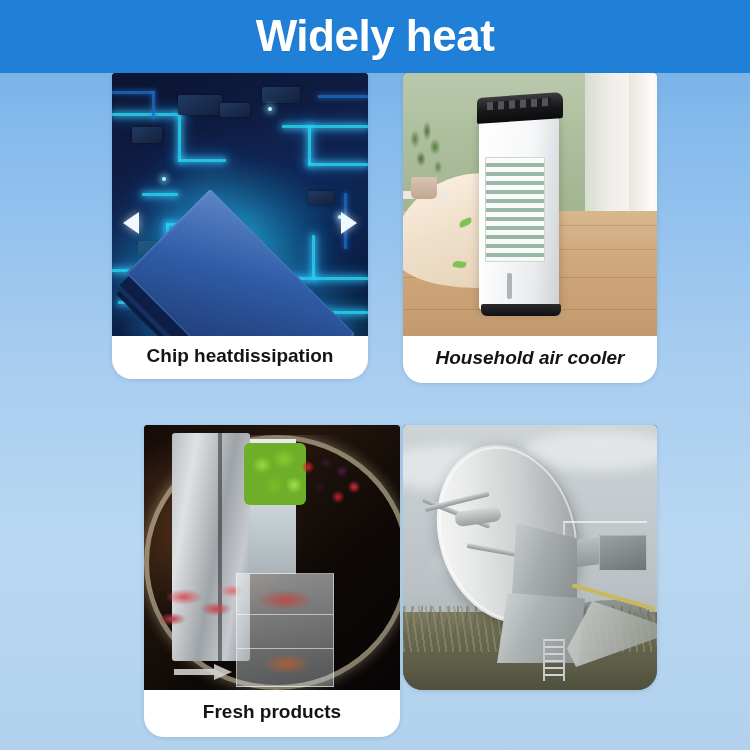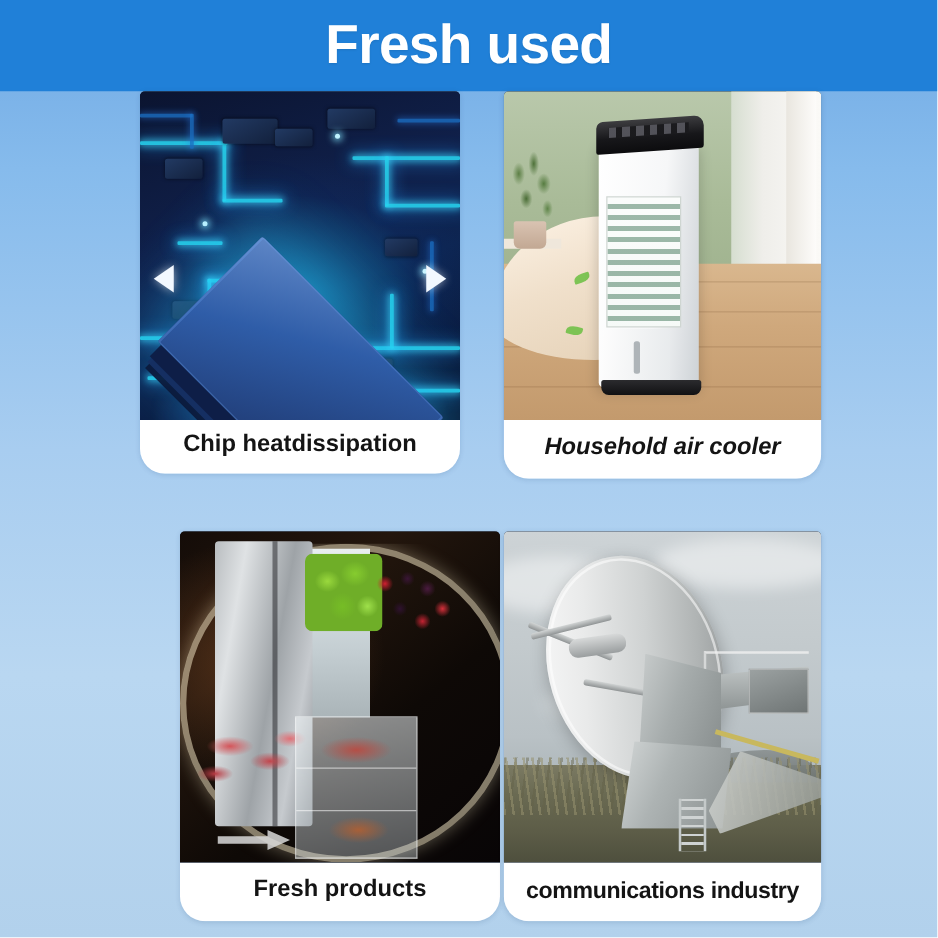--- a/index.html
+++ b/index.html
@@ -428,21 +428,21 @@
     transform: rotate(16deg);
     transform-origin: right center;
   }
 </style>
 </head>
 <body>
 
 <div id="page">
 
   <div class="header">
-    <div class="header-title">Fresh used</div>
+    <div class="header-title">Widely heat</div>
   </div>
 
   <div class="grid">
 
     <div class="card card-r1c1">
       <div class="thumb">
         <div class="chip-scene">
           <div class="trace h" style="left:0;  top:40px;  width:70px;"></div>
           <div class="trace v" style="left:66px;top:40px;  height:48px;"></div>
           <div class="trace h" style="left:66px;top:86px;  width:48px;"></div>
@@ -569,17 +569,16 @@
           <div class="dish-platform"></div>
           <div class="dish-rail"></div>
           <div class="dish-box"></div>
           <div class="dish-mount"></div>
           <div class="dish-base"></div>
           <div class="dish-ladder"></div>
           <div class="dish-walk"></div>
           <div class="dish-rail-yellow"></div>
         </div>
       </div>
-      <div class="label wide">communications industry</div>
     </div>
 
   </div>
 </div>
 
 </body></html>

